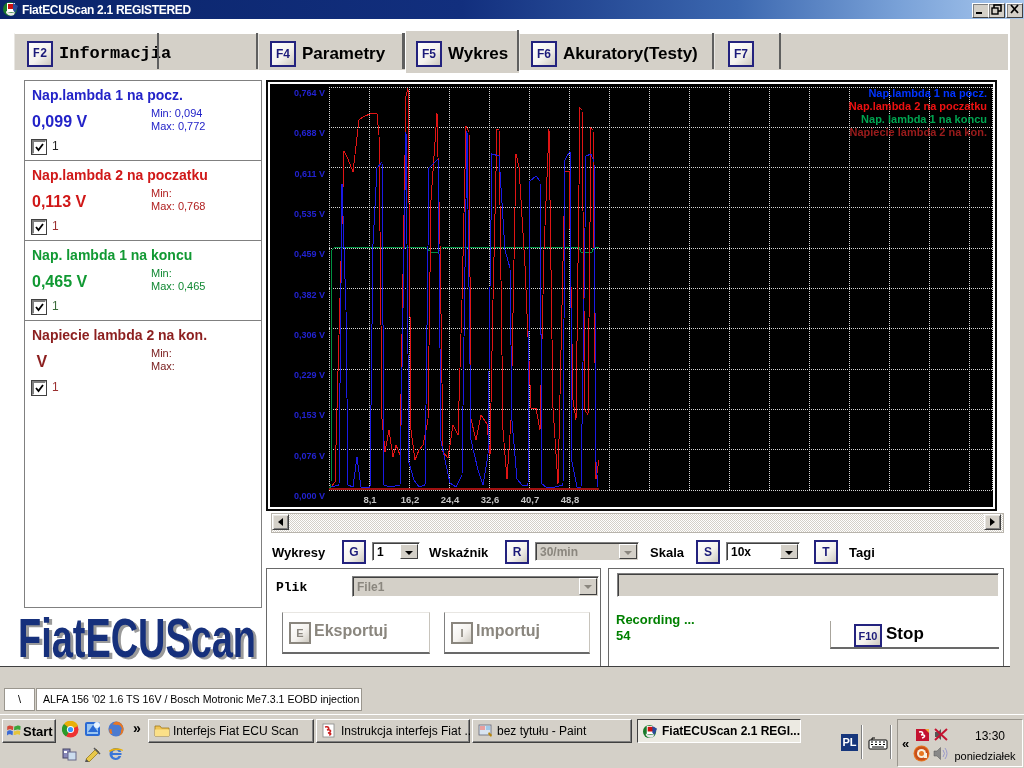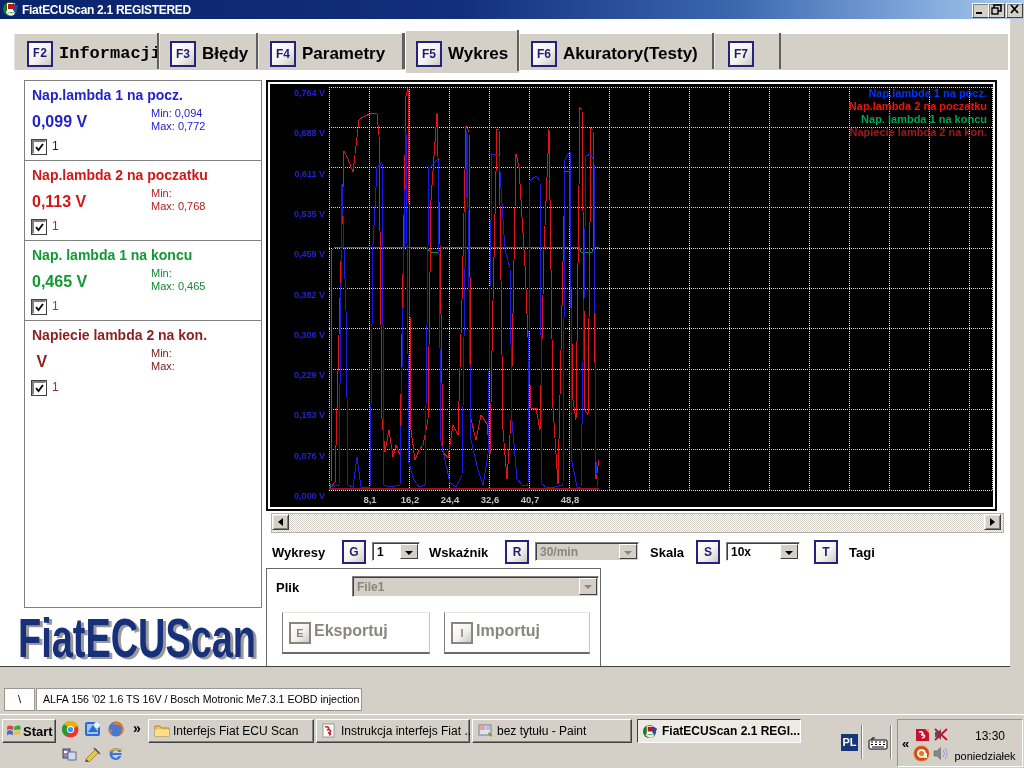--- a/index.html
+++ b/index.html
@@ -68,24 +68,20 @@
           <path d="M3 1 L10 9 M10 1 L3 9" stroke="#000" stroke-width="1.8"></path>
         </svg></div>
 </div>
 
 <div class="abs" id="client">
 
 <div class="abs" style="left:14px;top:14px;width:994px;height:36px;background:#d4d0c8;border-top:1px solid #fff;"></div>
 <div class="tab" style="left:14px;width:144px;font-family:Liberation Mono, monospace;">
         <div class="keybtn" style="left:12px;top:7px;width:22px;height:22px;font-size:12px;">F2</div>
         <div class="tabtxt" style="left:44px;">Informacjia</div>
-      </div>
-<div class="tab" style="left:159px;width:98px;">
-        <div class="keybtn" style="left:10px;top:7px;width:22px;height:22px;font-size:12px;">F3</div>
-        <div class="tabtxt" style="left:42px;">Błędy</div>
       </div>
 <div class="tab" style="left:258px;width:146px;">
         <div class="keybtn" style="left:11px;top:7px;width:22px;height:22px;font-size:12px;">F4</div>
         <div class="tabtxt" style="left:43px;">Parametry</div>
       </div>
 <div class="tab active" style="left:405px;width:113px;">
         <div class="keybtn" style="left:10px;top:10px;width:22px;height:22px;font-size:12px;">F5</div>
         <div class="tabtxt" style="left:42px;top:13px;">Wykres</div>
       </div>
 <div class="tab" style="left:519px;width:194px;padding-left:24px;">
@@ -215,35 +211,44 @@
 <div class="lbl" style="left:650px;top:526px;">Skala</div>
 <div class="keybtn" style="left:696px;top:521px;width:20px;height:20px;font-size:12px;">S</div>
 <div class="dd" style="left:726px;top:523px;width:72px;height:17px;">
         <div class="dtxt">10x</div>
         <div class="ddarrow"></div>
       </div>
 <div class="keybtn" style="left:814px;top:521px;width:20px;height:20px;font-size:12px;">T</div>
 <div class="lbl" style="left:849px;top:526px;">Tagi</div>
 
 <div class="gb" style="left:266px;top:549px;width:333px;height:97px;">
-  <div class="lbl" style="left:9px;top:11px;">Plik</div>
+  <div class="lbl" style="left:9px;top:11px;font-family:Liberation Mono, monospace;">Plik</div>
   <div class="dd dis" style="left:85px;top:7px;width:245px;height:19px;">
           <div class="dtxt" style="top:3px;">File1</div>
           <div class="ddarrow"></div>
         </div>
   <div class="bigbtn" style="left:15px;top:43px;width:146px;height:39px;">
     <div class="keybtn" style="left:6px;top:9px;width:18px;height:18px;font-size:11px;border-color:#8a867e;color:#8a867e;">E</div>
     <div class="cap" style="left:31px;top:9px;color:#8a867e;">Eksportuj</div>
   </div>
   <div class="bigbtn" style="left:177px;top:43px;width:144px;height:39px;">
     <div class="keybtn" style="left:6px;top:9px;width:18px;height:18px;font-size:11px;border-color:#8a867e;color:#8a867e;">I</div>
     <div class="cap" style="left:31px;top:9px;color:#8a867e;">Importuj</div>
   </div>
 </div>
 
+<div class="gb" style="left:608px;top:549px;width:394px;height:97px;">
+  <div class="abs" style="left:8px;top:4px;width:380px;height:22px;background:#d4d0c8;border-top:1px solid #808080;border-left:1px solid #808080;border-bottom:1px solid #fff;border-right:1px solid #fff;box-shadow:inset 1px 1px 0 #404040;"></div>
+  <div class="abs" style="left:7px;top:43px;color:#008000;font-weight:bold;font-size:13px;">Recording ...</div>
+  <div class="abs" style="left:7px;top:59px;color:#008000;font-weight:bold;font-size:13px;">54</div>
+  <div class="abs" style="left:221px;top:52px;width:168px;height:26px;border-bottom:2px solid #696969;border-left:1px solid #a8a49c;">
+    <div class="keybtn" style="left:23px;top:3px;width:24px;height:19px;font-size:11px;">F10</div>
+    <div class="abs" style="left:55px;top:3px;font-size:17px;font-weight:bold;color:#000;">Stop</div>
+  </div>
+</div>
 </div>
 
 <div class="abs" style="left:0;top:666px;width:1024px;height:48px;background:#d4d0c8;">
       <div class="abs" style="left:0;top:0;width:1010px;height:1px;background:#404040;"></div>
   <div class="abs" style="left:4px;top:22px;width:29px;height:21px;background:#fff;border:1px solid #9a968e;font-size:11px;text-align:center;line-height:21px;">\</div>
   <div class="abs" style="left:36px;top:22px;width:324px;height:21px;background:#fff;border:1px solid #9a968e;font-size:10.6px;line-height:21px;white-space:nowrap;"><span style="margin-left:6px;">ALFA 156 '02 1.6 TS 16V / Bosch Motronic Me7.3.1 EOBD injection</span></div>
 </div>
 
 <div class="abs" id="taskbar">
 

